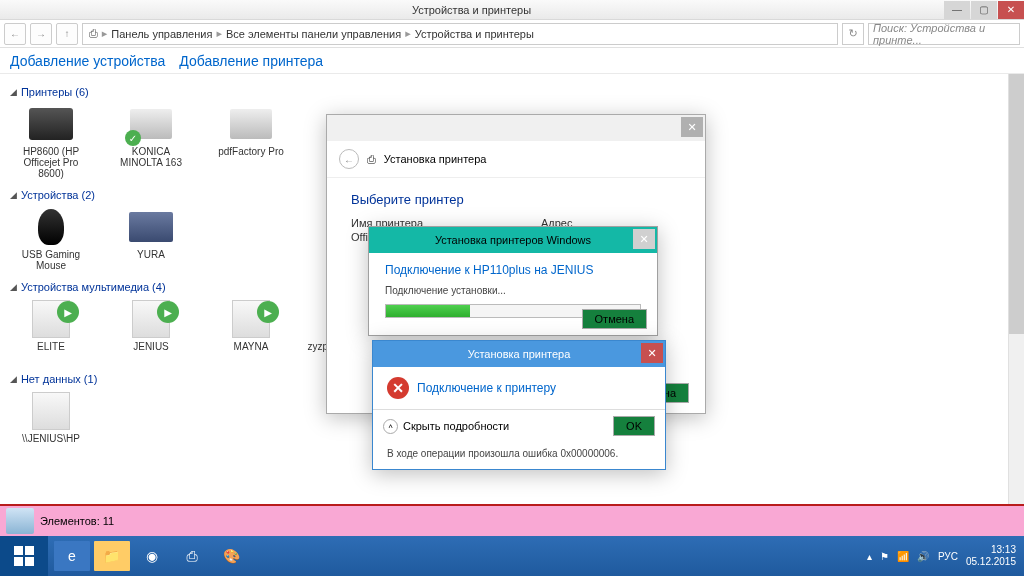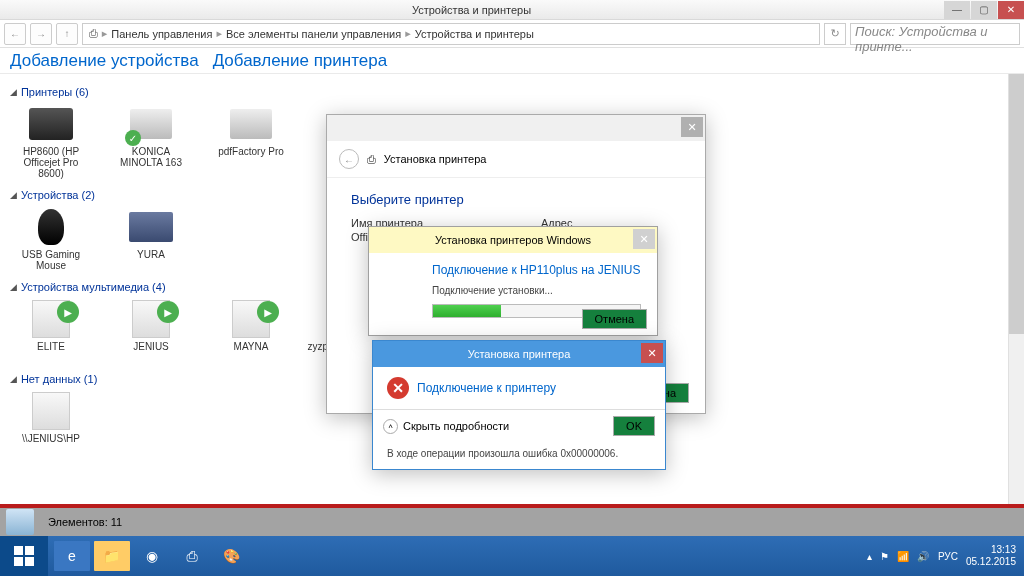--- a/index.html
+++ b/index.html
@@ -10,43 +10,43 @@
   .titlebar .title { flex:1; text-align:center; font-size:11px; color:#333; }
   .winbtns { display:flex; }
   .winbtn { width:26px; height:18px; background:#d6d6d6; margin-left:1px; display:flex; align-items:center; justify-content:center; font-size:10px; color:#555; }
   .winbtn.close { background:#c75050; color:#fff; }
 
   
   .navbar { height:28px; border-bottom:1px solid #e0e0e0; display:flex; align-items:center; padding:0 4px; gap:4px; }
   .navbtn { width:22px; height:22px; border:1px solid #ccc; border-radius:2px; display:flex; align-items:center; justify-content:center; color:#888; font-size:10px; background:#fdfdfd; }
   .crumbs { flex:1; height:22px; border:1px solid #ccc; display:flex; align-items:center; padding:0 6px; gap:4px; background:#fff; font-size:11px; color:#333; }
   .crumbs .sep { color:#999; }
-  .search { width:170px; height:22px; border:1px solid #ccc; padding:0 4px; color:#888; font-style:italic; font-size:13px; display:flex; align-items:flex-start; }
+  .search { width:152px; height:22px; border:1px solid #ccc; padding:0 4px; color:#888; font-style:italic; font-size:11px; display:flex; align-items:center; }
   .refresh { width:22px; height:22px; border:1px solid #ccc; display:flex; align-items:center; justify-content:center; color:#888; }
 
   .toolbar { height:26px; border-bottom:1px solid #eaeaea; display:flex; align-items:center; gap:14px; padding:0 10px; }
-  .toolbar a { color:#0066cc; font-size:17px; }
+  .toolbar a { color:#0066cc; font-size:14px; }
 
   
   .content { position:absolute; top:74px; left:0; right:0; bottom:40px; overflow:hidden; padding:6px 10px; background:#fff; }
   .section-hdr { display:flex; align-items:center; gap:4px; color:#003399; font-size:11px; margin:6px 0; }
   .section-hdr .arrow { font-size:9px; color:#555; }
   .items { display:flex; gap:30px; margin-bottom:10px; padding-left:6px; }
   .item { width:70px; display:flex; flex-direction:column; align-items:center; text-align:center; font-size:10px; color:#333; }
   .item .ic { width:48px; height:40px; margin-bottom:2px; display:flex; align-items:center; justify-content:center; position:relative; }
   .printer-ic { background:linear-gradient(#555,#222); width:44px; height:32px; border-radius:3px; }
   .fax-ic { background:linear-gradient(#eee,#bbb); width:42px; height:30px; border-radius:2px; }
   .mouse-ic { width:26px; height:36px; background:linear-gradient(#333,#000); border-radius:50% 50% 40% 40%; }
   .laptop-ic { width:44px; height:30px; background:linear-gradient(#6a7aa0,#3a4a70); border-radius:2px; }
   .media-ic { width:38px; height:38px; background:linear-gradient(#f8f8f8,#ddd); border:1px solid #ccc; position:relative; }
   .play { position:absolute; width:22px; height:22px; background:#4caf50; border-radius:50%; top:2px; right:-4px; display:flex; align-items:center; justify-content:center; color:#fff; font-size:10px; }
   .check { position:absolute; width:16px; height:16px; background:#4caf50; border-radius:50%; bottom:-2px; left:-2px; color:#fff; font-size:10px; display:flex; align-items:center; justify-content:center; }
 
   
-  .statusbar { position:absolute; left:0; right:0; bottom:40px; height:32px; border-top:4px solid #b91c1c; background:#a3a3a3; display:flex; align-items:center; padding:0 6px; gap:14px; }
+  .statusbar { position:absolute; left:0; right:0; bottom:40px; height:32px; border-top:2px solid #b91c1c; background:#f9a8d4; display:flex; align-items:center; padding:0 6px; gap:6px; }
   .statusbar .ic { width:28px; height:26px; background:linear-gradient(#d0e4f5,#8ab4d4); border-radius:2px; }
 
   
   .taskbar { position:absolute; bottom:0; left:0; right:0; height:40px; background:linear-gradient(#2e6db5,#1f5a9e); display:flex; align-items:center; padding:0 0; }
   .startbtn { width:48px; height:40px; background:#0c4a8a; display:flex; align-items:center; justify-content:center; }
   .startbtn svg { width:20px; height:20px; }
   .tbicons { display:flex; gap:4px; margin-left:6px; }
   .tbicon { width:36px; height:30px; border-radius:1px; display:flex; align-items:center; justify-content:center; font-size:14px; color:#fff; }
   .tray { margin-left:auto; display:flex; align-items:center; gap:8px; color:#fff; padding-right:8px; font-size:10px; }
   .clock { text-align:right; line-height:12px; }
@@ -60,23 +60,23 @@
   .dlg1-head .back { width:20px; height:20px; border:1px solid #bbb; border-radius:50%; display:flex; align-items:center; justify-content:center; font-size:10px; color:#888; }
   .dlg1-body { padding:14px 24px; }
   .dlg1-body h3 { color:#003399; font-weight:normal; font-size:13px; margin-bottom:10px; }
   .dlg1-body .cols { display:flex; font-size:11px; color:#333; }
   .dlg1-body .cols .c1 { width:190px; }
   .dlg1-body .row { padding:2px 0; }
   .dlg1-foot { position:absolute; bottom:10px; right:16px; display:flex; gap:6px; }
   .btn { border:1px solid #aaa; background:#15803d; padding:3px 12px; font-size:11px; }
 
   .dlg2 { left:368px; top:226px; width:290px; height:110px; border-color:#a0a0a0; }
-  .dlg2 .dlg-title { background:#fef9c3; }
+  .dlg2 .dlg-title { background:#14b8a6; }
   .dlg2 .dlg-close { background:#d0d0d0; }
-  .dlg2-body { padding:10px 16px;margin-left:47px; }
+  .dlg2-body { padding:10px 16px; }
   .dlg2-body .t1 { color:#0066cc; font-size:12px; margin-bottom:8px; }
   .dlg2-body .t2 { font-size:10px; color:#444; margin-bottom:8px; }
   .progress { height:14px; border:1px solid #bbb; background:#f5f5f5; }
   .progress .bar { width:33%; height:100%; background:linear-gradient(#4fd04f,#2faf2f); }
   .dlg2-foot { position:absolute; right:10px; bottom:6px; }
 
   .dlg3 { left:372px; top:340px; width:294px; border-color:#3a87cf; }
   .dlg3 .dlg-title { background:#4a98df; color:#fff; }
   .dlg3 .dlg-close { background:#c75050; }
   .dlg3-body { padding:10px 14px; }

